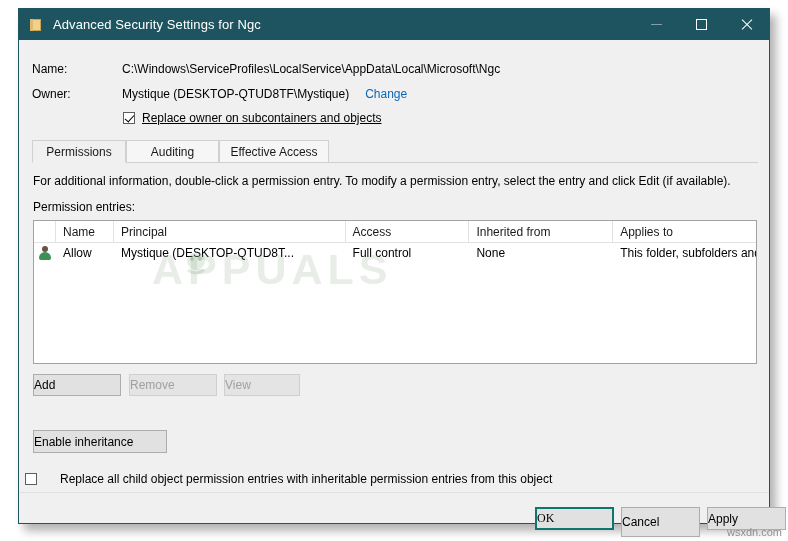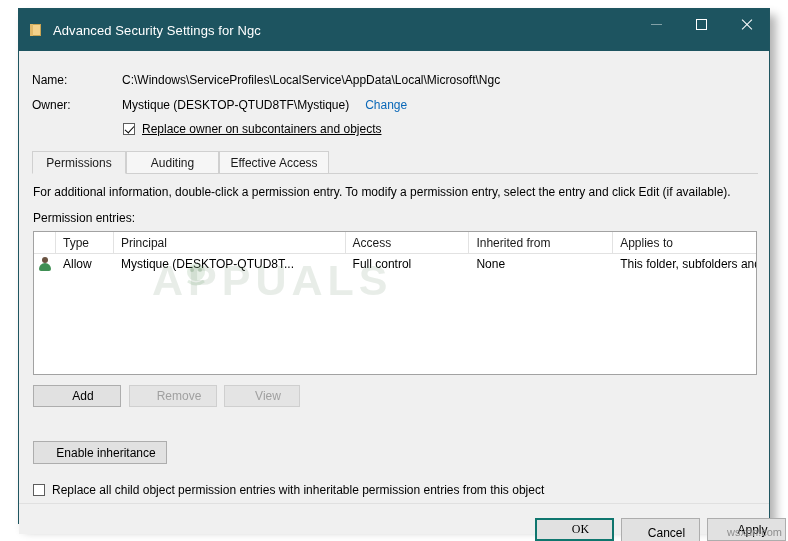--- a/index.html
+++ b/index.html
@@ -21,21 +21,21 @@
     height: 516px;
     background: #f0f0f0;
     border: 1px solid #1f5560;
     box-sizing: border-box;
     box-shadow: 6px 7px 9px rgba(0,0,0,0.30);
   }
 
   
   #titlebar {
     position: relative;
-    height: 42px;
+    height: 31px;
     background: #1d5460;
     display: flex;
     align-items: center;
   }
   .folder-icon {
     margin-left: 11px;
     width: 13px;
     height: 14px;
     position: relative;
   }
@@ -145,21 +145,21 @@
     content: "";
     position: absolute;
     left: 3px; top: 0px;
     width: 4px; height: 8px;
     border: solid #000000;
     border-width: 0 1.6px 1.6px 0;
     transform: rotate(42deg);
   }
   .cblabel { margin-left: 7px; font-size: 12px; }
   #cb-replace-owner { left: 104px; top: 71px; text-decoration: underline; }
-  #cb-replace-child { left: 14px; top: 432px; }
+  #cb-replace-child { left: 6px; top: 432px; gap: 16px; }
 
   
   #tabstrip {
     position: absolute;
     left: 13px;
     top: 100px;
     width: 726px;
     height: 23px;
   }
   #tabstrip .tabline {
@@ -307,23 +307,22 @@
   
   .btn {
     position: absolute;
     box-sizing: border-box;
     background: #e1e1e1;
     border: 1px solid #adadad;
     font-size: 12px;
     color: #000000;
     display: flex;
     align-items: center;
-    justify-content: center;
-    white-space: nowrap;
-    padding-left: 12px;
+    justify-content: flex-start;
+    white-space: nowrap;
   }
   .btn.disabled {
     color: #a0a0a0;
     background: #e4e4e4;
     border-color: #cfcfcf;
   }
   .btn.focused {
     border: 2px solid #0f766e;
     font-family: Liberation Serif, serif;
   }
@@ -411,21 +410,21 @@
         <span>Effective Access</span>
       </div>
     </div>
 
     <div id="info-text">For additional information, double-click a permission entry. To modify a permission entry, select the entry and click Edit (if available).</div>
     <div id="entries-label">Permission entries:</div>
 
     <div id="listview">
       <div id="lv-header">
         <div class="lvh c0"></div>
-        <div class="lvh c1">Type</div>
+        <div class="lvh c1">Name</div>
         <div class="lvh c2">Principal</div>
         <div class="lvh c3">Access</div>
         <div class="lvh c4">Inherited from</div>
         <div class="lvh c5">Applies to</div>
       </div>
 
       <div id="lv-rows">
         <div id="watermark">APPUALS</div>
         <svg id="watermark-mark" viewBox="0 0 32 32">
           <circle cx="16" cy="13" r="9" fill="rgba(110,160,110,0.18)"></circle>

